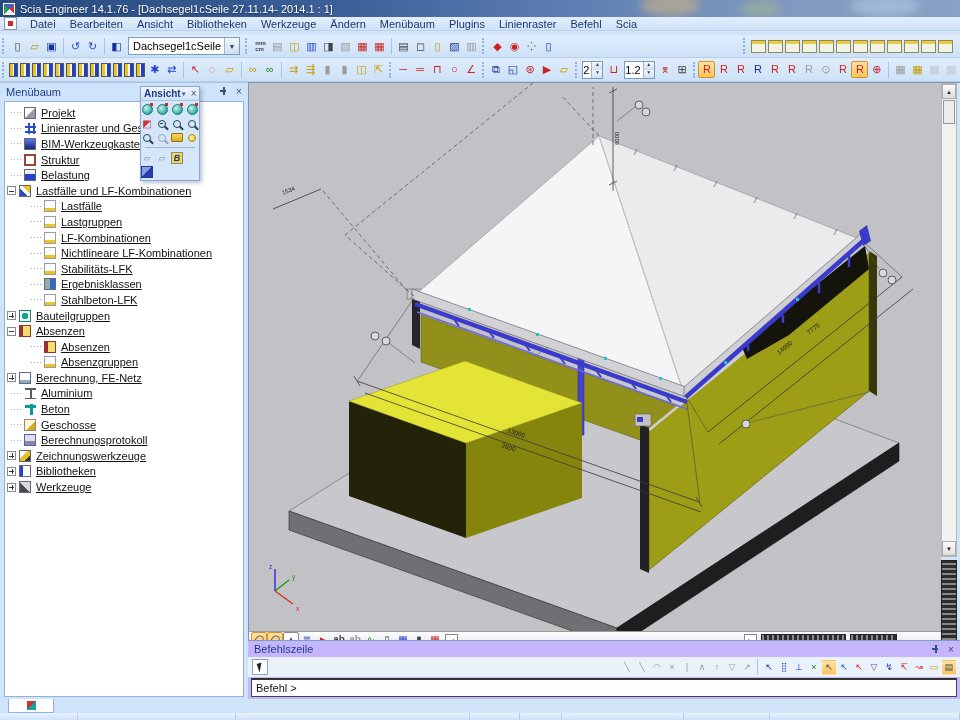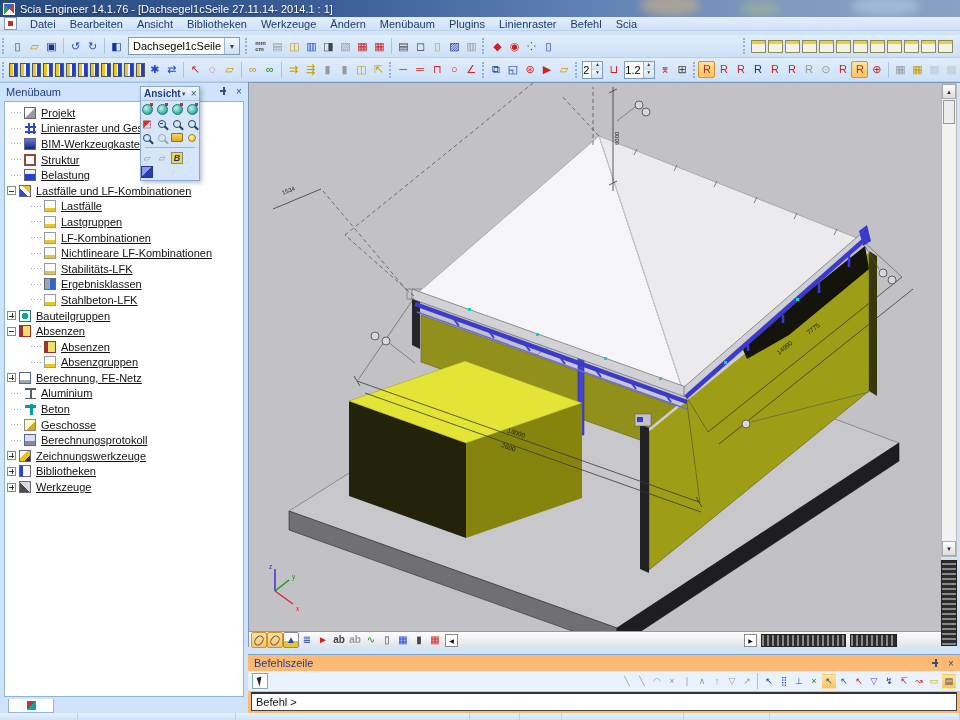--- a/index.html
+++ b/index.html
@@ -126,21 +126,21 @@
   .mag::after { content:""; position:absolute; width:5px; height:1.6px; background:#245; right:-4px; bottom:-2px; transform:rotate(45deg); }
   .mag.plus::before { content:""; position:absolute; left:1px; top:2.3px; width:3px; height:1.2px; background:#245; box-shadow:0 0 0 0 #245; }
   .mag.gray, .gray { opacity:.38; filter:grayscale(1); }
   .fold { width:12px; height:9px; background:linear-gradient(180deg,#f8d860,#e0a820); border:1px solid #96700a; border-radius:1px; }
   .bulb { width:8px; height:8px; border-radius:50%; background:radial-gradient(circle at 35% 30%,#fff4b0,#f0c410); border:1px solid #a88408; }
   .btile { width:12px; height:12px; background:#f0d840; border:1px solid #888; color:#16329a; font-weight:bold; font-size:9px; display:flex; align-items:center; justify-content:center; }
   .cubetile { width:12px; height:12px; border:1px solid #223a90; background:linear-gradient(135deg,#8a9ae8 45%,#2c3ca8 45%); }
   .fsep { height:1px; background:#9ab6d8; margin:1px 4px; }
 
   
-  #cmd { position:absolute; left:248px; top:654px; width:712px; height:59px; background:#fdba74; border-top:1px solid #7aa0c8; }
+  #cmd { position:absolute; left:248px; top:640px; width:712px; height:59px; background:#c4b5fd; border-top:1px solid #7aa0c8; }
   #cmd .dock-head { height:16px; }
   #cmd-icons { height:20px; background:#e9f1fb; display:flex; align-items:center; padding:0 4px; }
   .curico { width:16px; height:16px; background:#fff; border:1px solid #8aa; display:flex; align-items:center; justify-content:center; }
   .curico i { width:0; height:0; border-left:5px solid #222; border-bottom:9px solid transparent; transform:rotate(-18deg); }
   .sni { width:14px; height:15px; display:flex; align-items:center; justify-content:center; font-size:9px; margin-left:1px; border:1px solid transparent; }
   #cmd-input { margin:1px 3px 0 3px; height:19px; background:#fff; border:1px solid #444; border-top:2px solid #333;
     display:flex; align-items:center; padding-left:4px; font-size:11px; color:#111; }
 
   
   #statusbar { position:absolute; left:0; top:713px; width:960px; height:7px; background:linear-gradient(180deg,#e8f2fd,#cfe2f8); display:flex; }

